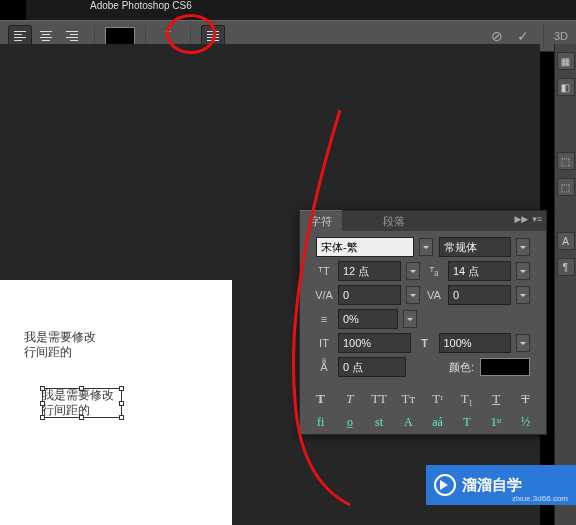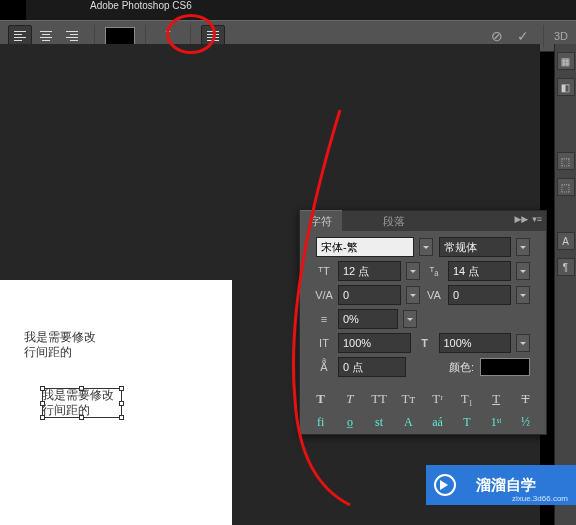--- a/index.html
+++ b/index.html
@@ -51,21 +51,21 @@
   .stylebar { display:flex; justify-content:space-around; padding:4px 6px; }
   .stylebar span { color:#ccc; font-size:13px; font-family: "Times New Roman", serif; width:18px; text-align:center; }
   .stylebar.dim span { color:#5eead4; font-size:12px; }
   .lang { margin:4px 8px 8px; }
 
   
   .red-circle { position:absolute; border:3px solid #e81010; pointer-events:none; border-radius:50%; }
   .red-curve { position:absolute; pointer-events:none; }
 
   
-  .logo { position:absolute; right:0; bottom:20px; width:150px; height:40px; background:#2b78d9; display:flex; align-items:center; padding:0 8px; gap:20px; }
+  .logo { position:absolute; right:0; bottom:20px; width:150px; height:40px; background:#2b78d9; display:flex; align-items:center; padding:0 8px; gap:6px; }
   .logo-play { width:22px; height:22px; border:2px solid #fff; border-radius:50%; display:flex; align-items:center; justify-content:center; }
   .logo-play::after { content:""; border:5px solid transparent; border-left:8px solid #fff; margin-left:3px; }
   .logo-txt { color:#fff; font-size:15px; font-weight:bold; }
   .logo-sub { position:absolute; right:8px; bottom:2px; color:#cde3fb; font-size:8px; }
 </style>
 </head>
 <body>
 
 <div class="titlebar">
   <span>Adobe Photoshop CS6</span>

